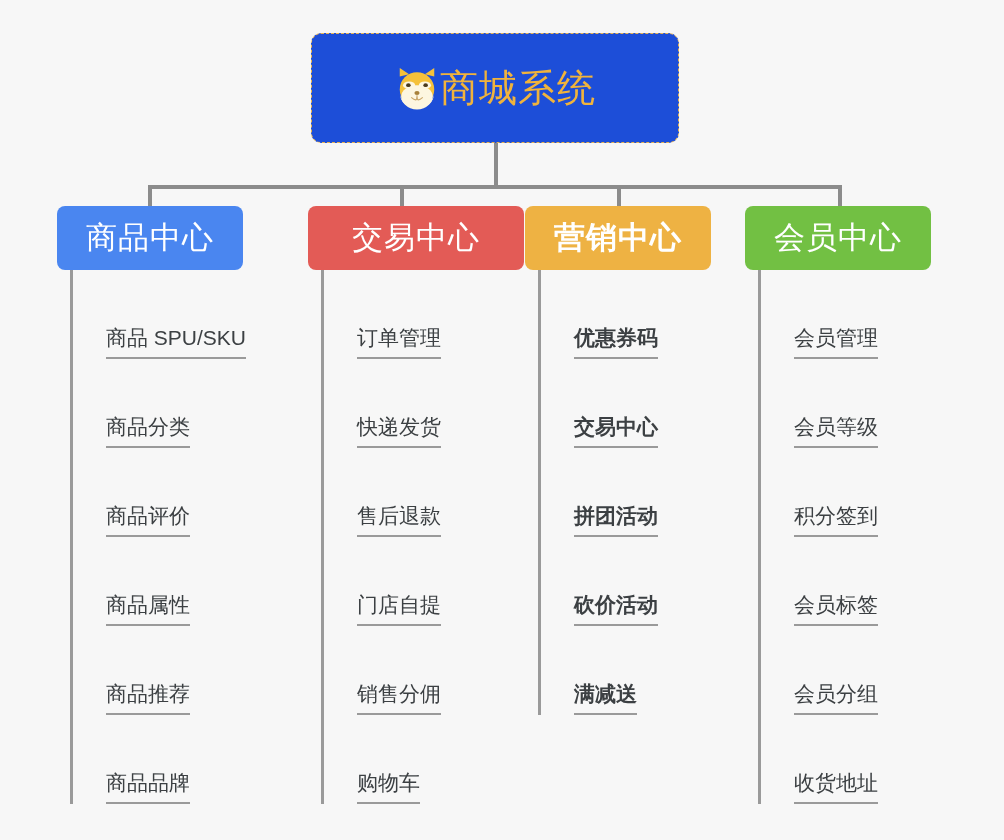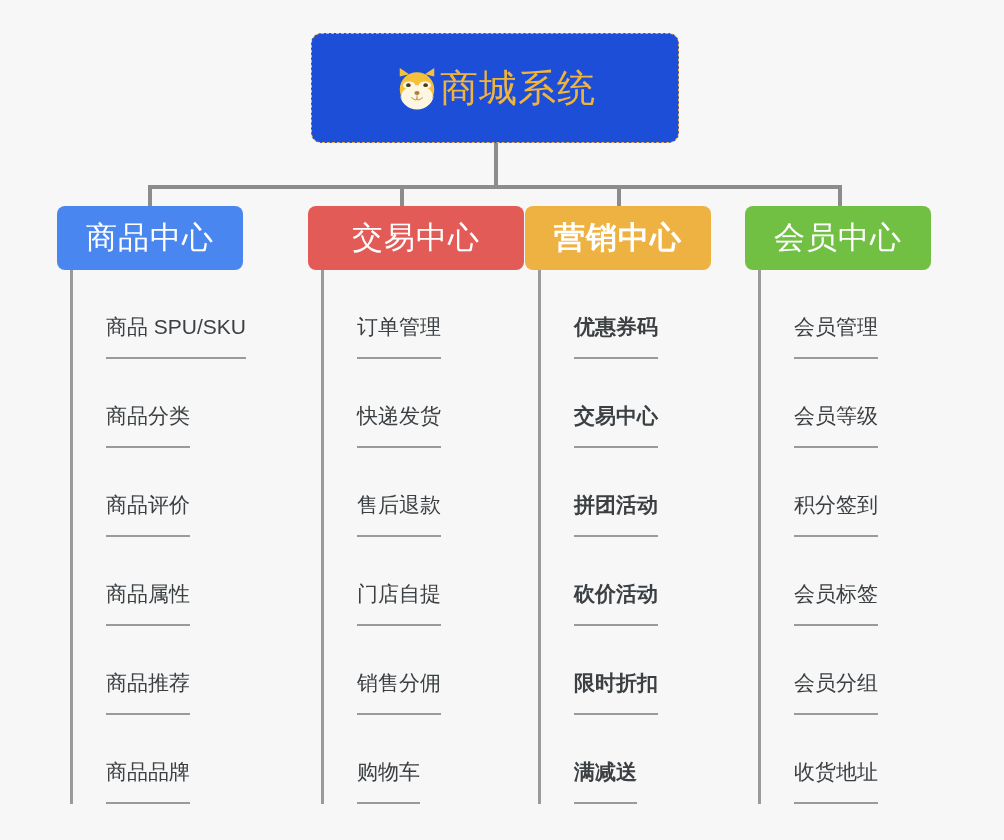--- a/index.html
+++ b/index.html
@@ -97,21 +97,21 @@
     position: relative;
     height: 89px;
     display: flex;
     align-items: flex-end;
     padding-left: 36px;
   }
   .child-label {
     font-size: 21px;
     color: #3c4043;
     line-height: 1;
-    padding-bottom: 20px;
+    padding-bottom: 9px;
     border-bottom: 2px solid #9a9a9a;
     white-space: nowrap;
     display: inline-block;
   }
 
   
   .branch-1 { left: 57px;  width: 250px; }
   .branch-1 .branch-header { width: 186px; background: #4a86f0; }
   .branch-1 .branch-children { margin-left: 13px; }
 
@@ -227,23 +227,20 @@
       <div class="child-item">
           <span class="child-label">交易中心</span>
         </div>
       <div class="child-item">
           <span class="child-label">拼团活动</span>
         </div>
       <div class="child-item">
           <span class="child-label">砍价活动</span>
         </div>
       <div class="child-item">
-          <span class="child-label">限时折扣</span>
-        </div>
-      <div class="child-item">
           <span class="child-label">满减送</span>
         </div>
     </div>
   </div>
 
   <div class="branch branch-4">
     <div class="branch-header">
       <span>会员中心</span>
     </div>
     <div class="branch-children">

